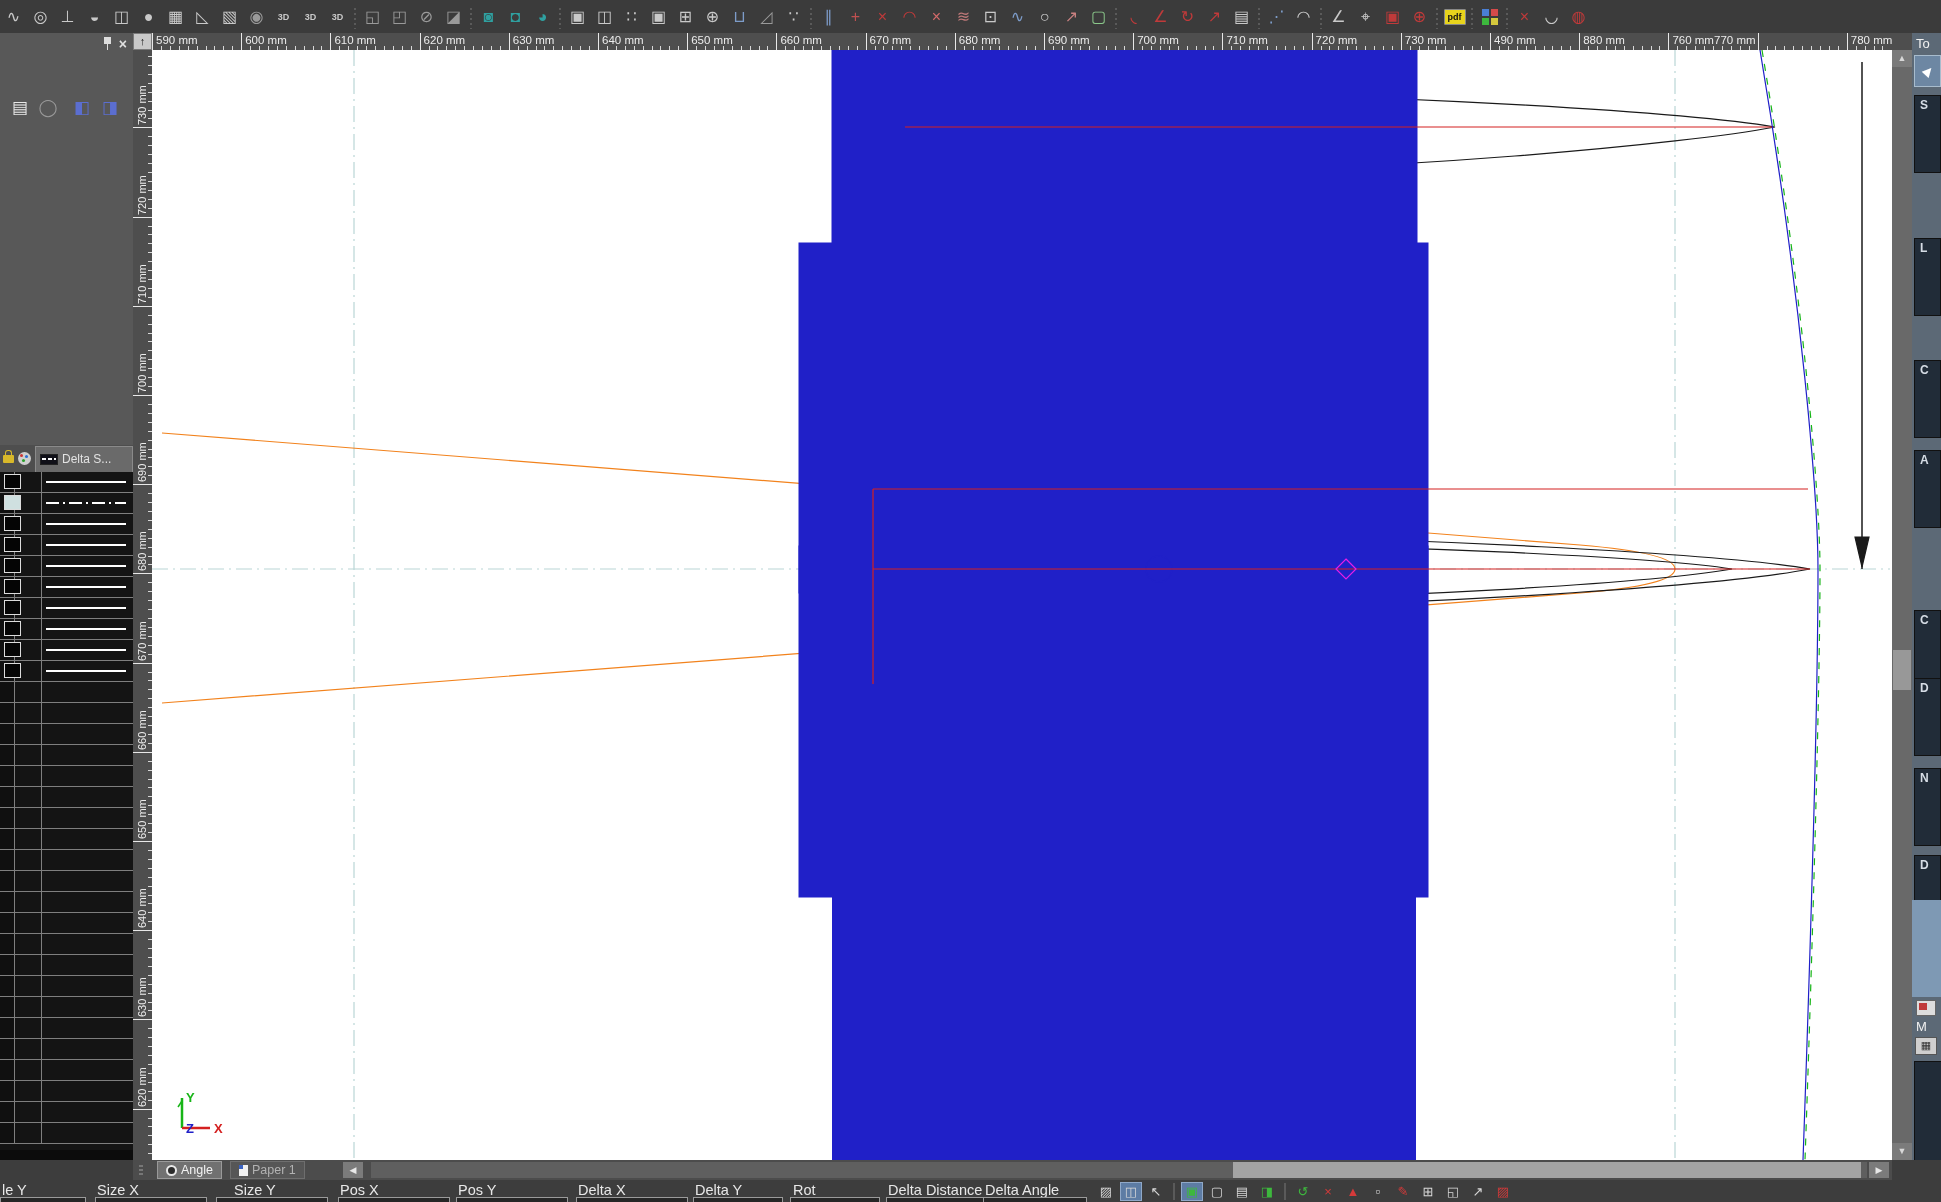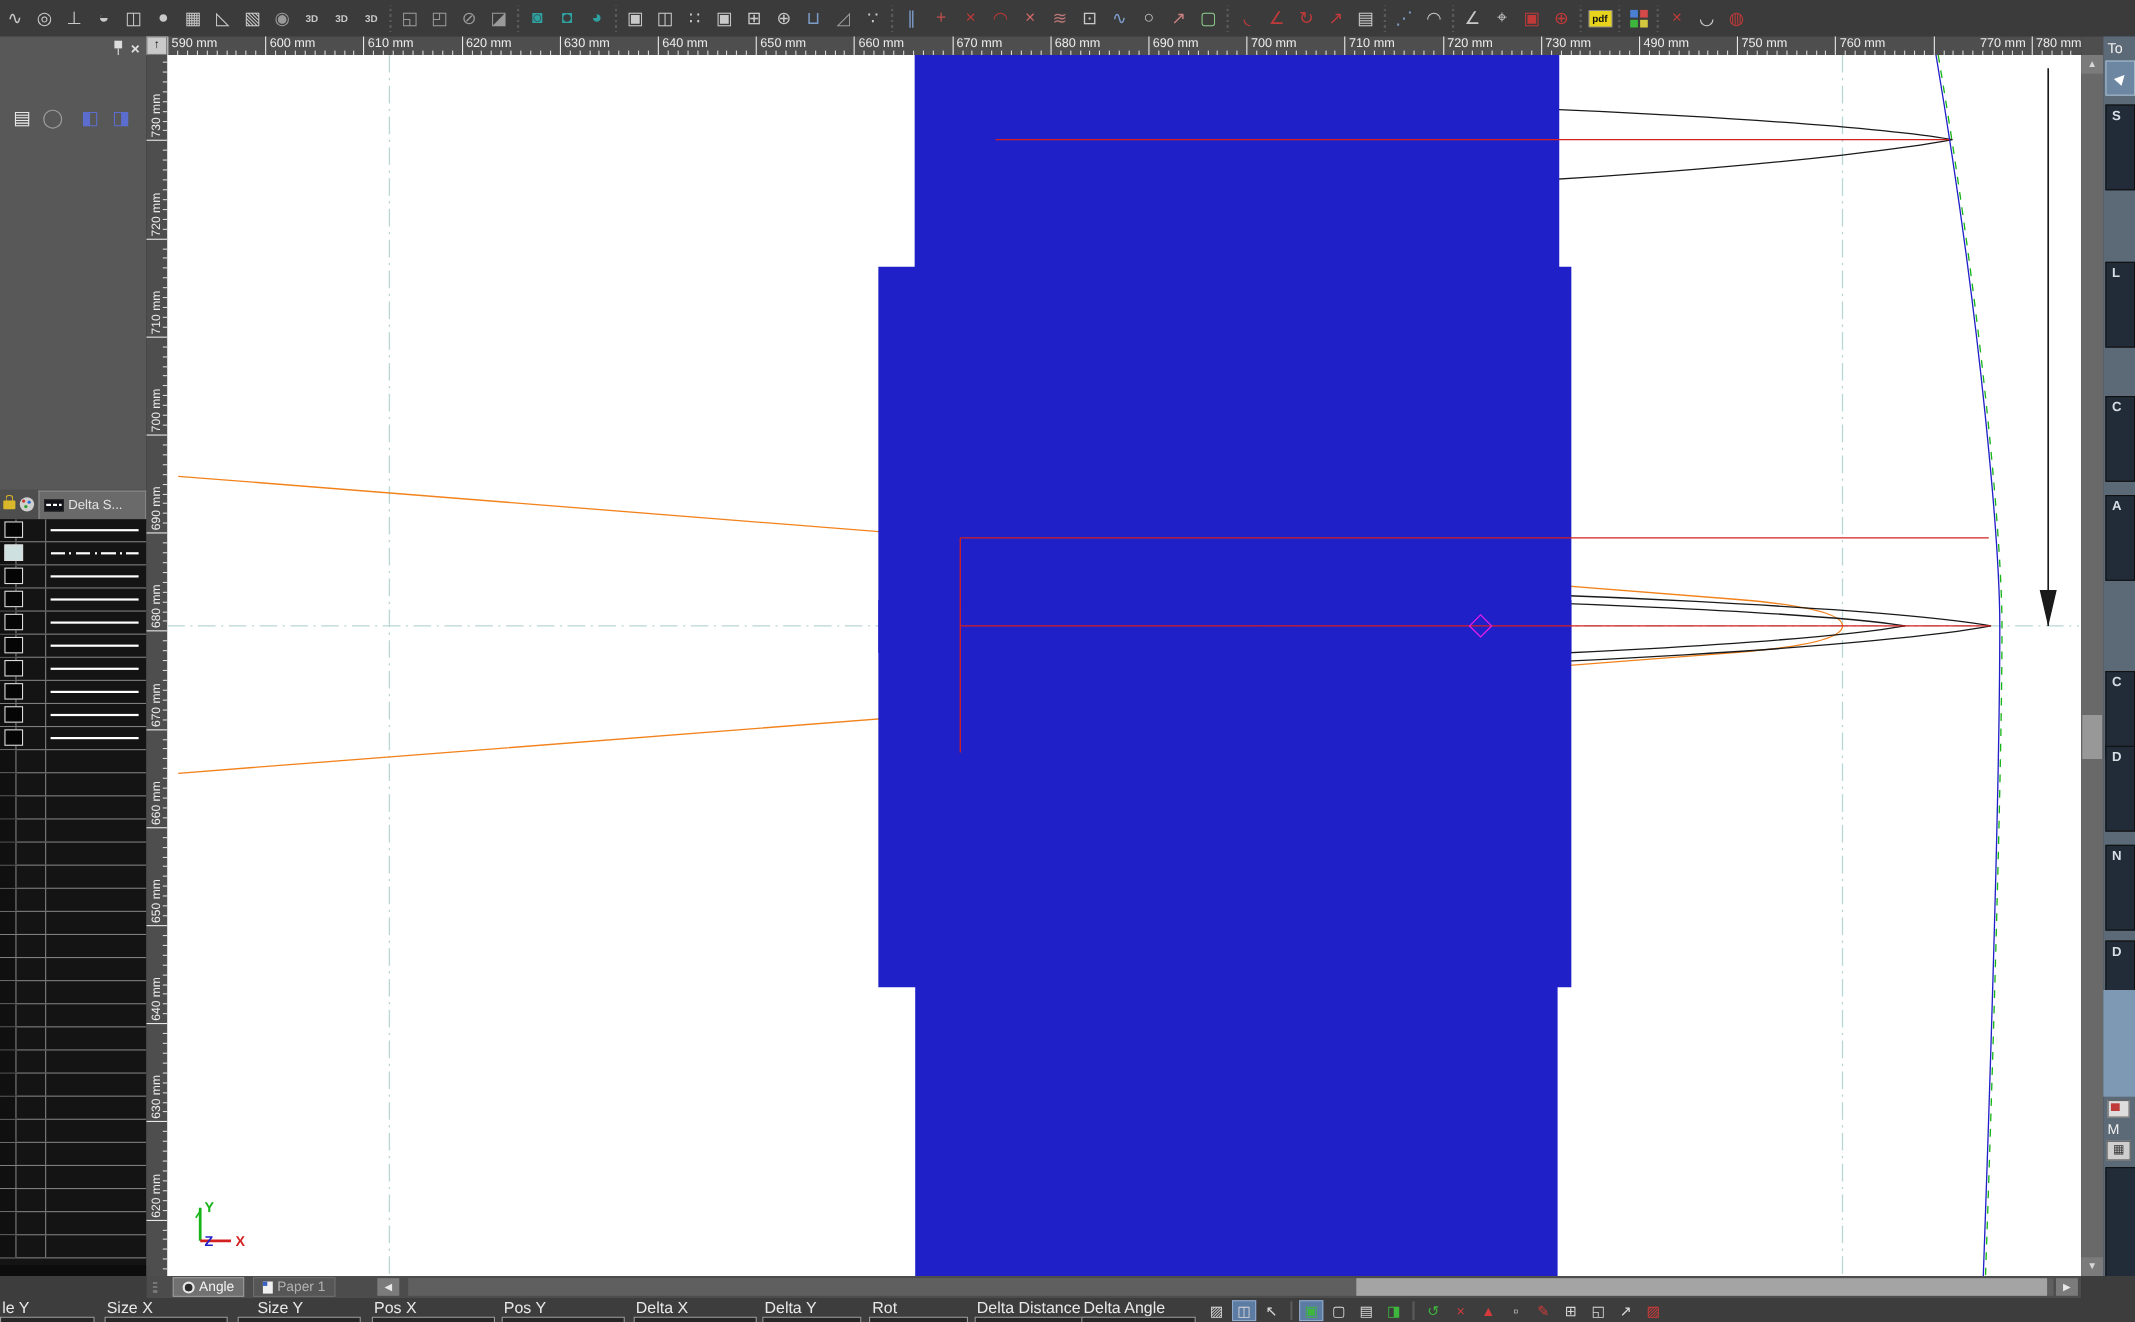--- a/index.html
+++ b/index.html
@@ -559,21 +559,21 @@
     <div class="htickminor" style="left: 1346.92px;"></div>
     <div class="htickminor" style="left: 1355.84px;"></div>
     <div class="htickminor" style="left: 1364.76px;"></div>
     <div class="htickminor" style="left: 1373.68px;"></div>
     <div class="htickminor" style="left: 1382.6px;"></div>
     <div class="htickminor" style="left: 1391.52px;"></div>
     <div class="htickminor" style="left: 1400.44px;"></div>
     <div class="htickminor" style="left: 1409.36px;"></div>
     <div class="htickminor" style="left: 1418.28px;"></div>
     <div class="htickmajor" style="left: 1427.2px;"></div>
-    <div class="hlab" style="left: 1431.2px;">750 mm</div>
+    <div class="hlab" style="left: 1431.2px;">880 mm</div>
     <div class="htickminor" style="left: 1436.12px;"></div>
     <div class="htickminor" style="left: 1445.04px;"></div>
     <div class="htickminor" style="left: 1453.96px;"></div>
     <div class="htickminor" style="left: 1462.88px;"></div>
     <div class="htickminor" style="left: 1471.8px;"></div>
     <div class="htickminor" style="left: 1480.72px;"></div>
     <div class="htickminor" style="left: 1489.64px;"></div>
     <div class="htickminor" style="left: 1498.56px;"></div>
     <div class="htickminor" style="left: 1507.48px;"></div>
     <div class="htickmajor" style="left: 1516.4px;"></div>
@@ -581,21 +581,21 @@
     <div class="htickminor" style="left: 1525.32px;"></div>
     <div class="htickminor" style="left: 1534.24px;"></div>
     <div class="htickminor" style="left: 1543.16px;"></div>
     <div class="htickminor" style="left: 1552.08px;"></div>
     <div class="htickminor" style="left: 1561px;"></div>
     <div class="htickminor" style="left: 1569.92px;"></div>
     <div class="htickminor" style="left: 1578.84px;"></div>
     <div class="htickminor" style="left: 1587.76px;"></div>
     <div class="htickminor" style="left: 1596.68px;"></div>
     <div class="htickmajor" style="left: 1605.6px;"></div>
-    <div class="hlab" style="left: 1648px;">770 mm</div>
+    <div class="hlab" style="left: 1562px;">770 mm</div>
     <div class="htickminor" style="left: 1614.52px;"></div>
     <div class="htickminor" style="left: 1623.44px;"></div>
     <div class="htickminor" style="left: 1632.36px;"></div>
     <div class="htickminor" style="left: 1641.28px;"></div>
     <div class="htickminor" style="left: 1650.2px;"></div>
     <div class="htickminor" style="left: 1659.12px;"></div>
     <div class="htickminor" style="left: 1668.04px;"></div>
     <div class="htickminor" style="left: 1676.96px;"></div>
     <div class="htickminor" style="left: 1685.88px;"></div>
     <div class="htickmajor" style="left: 1694.8px;"></div>

